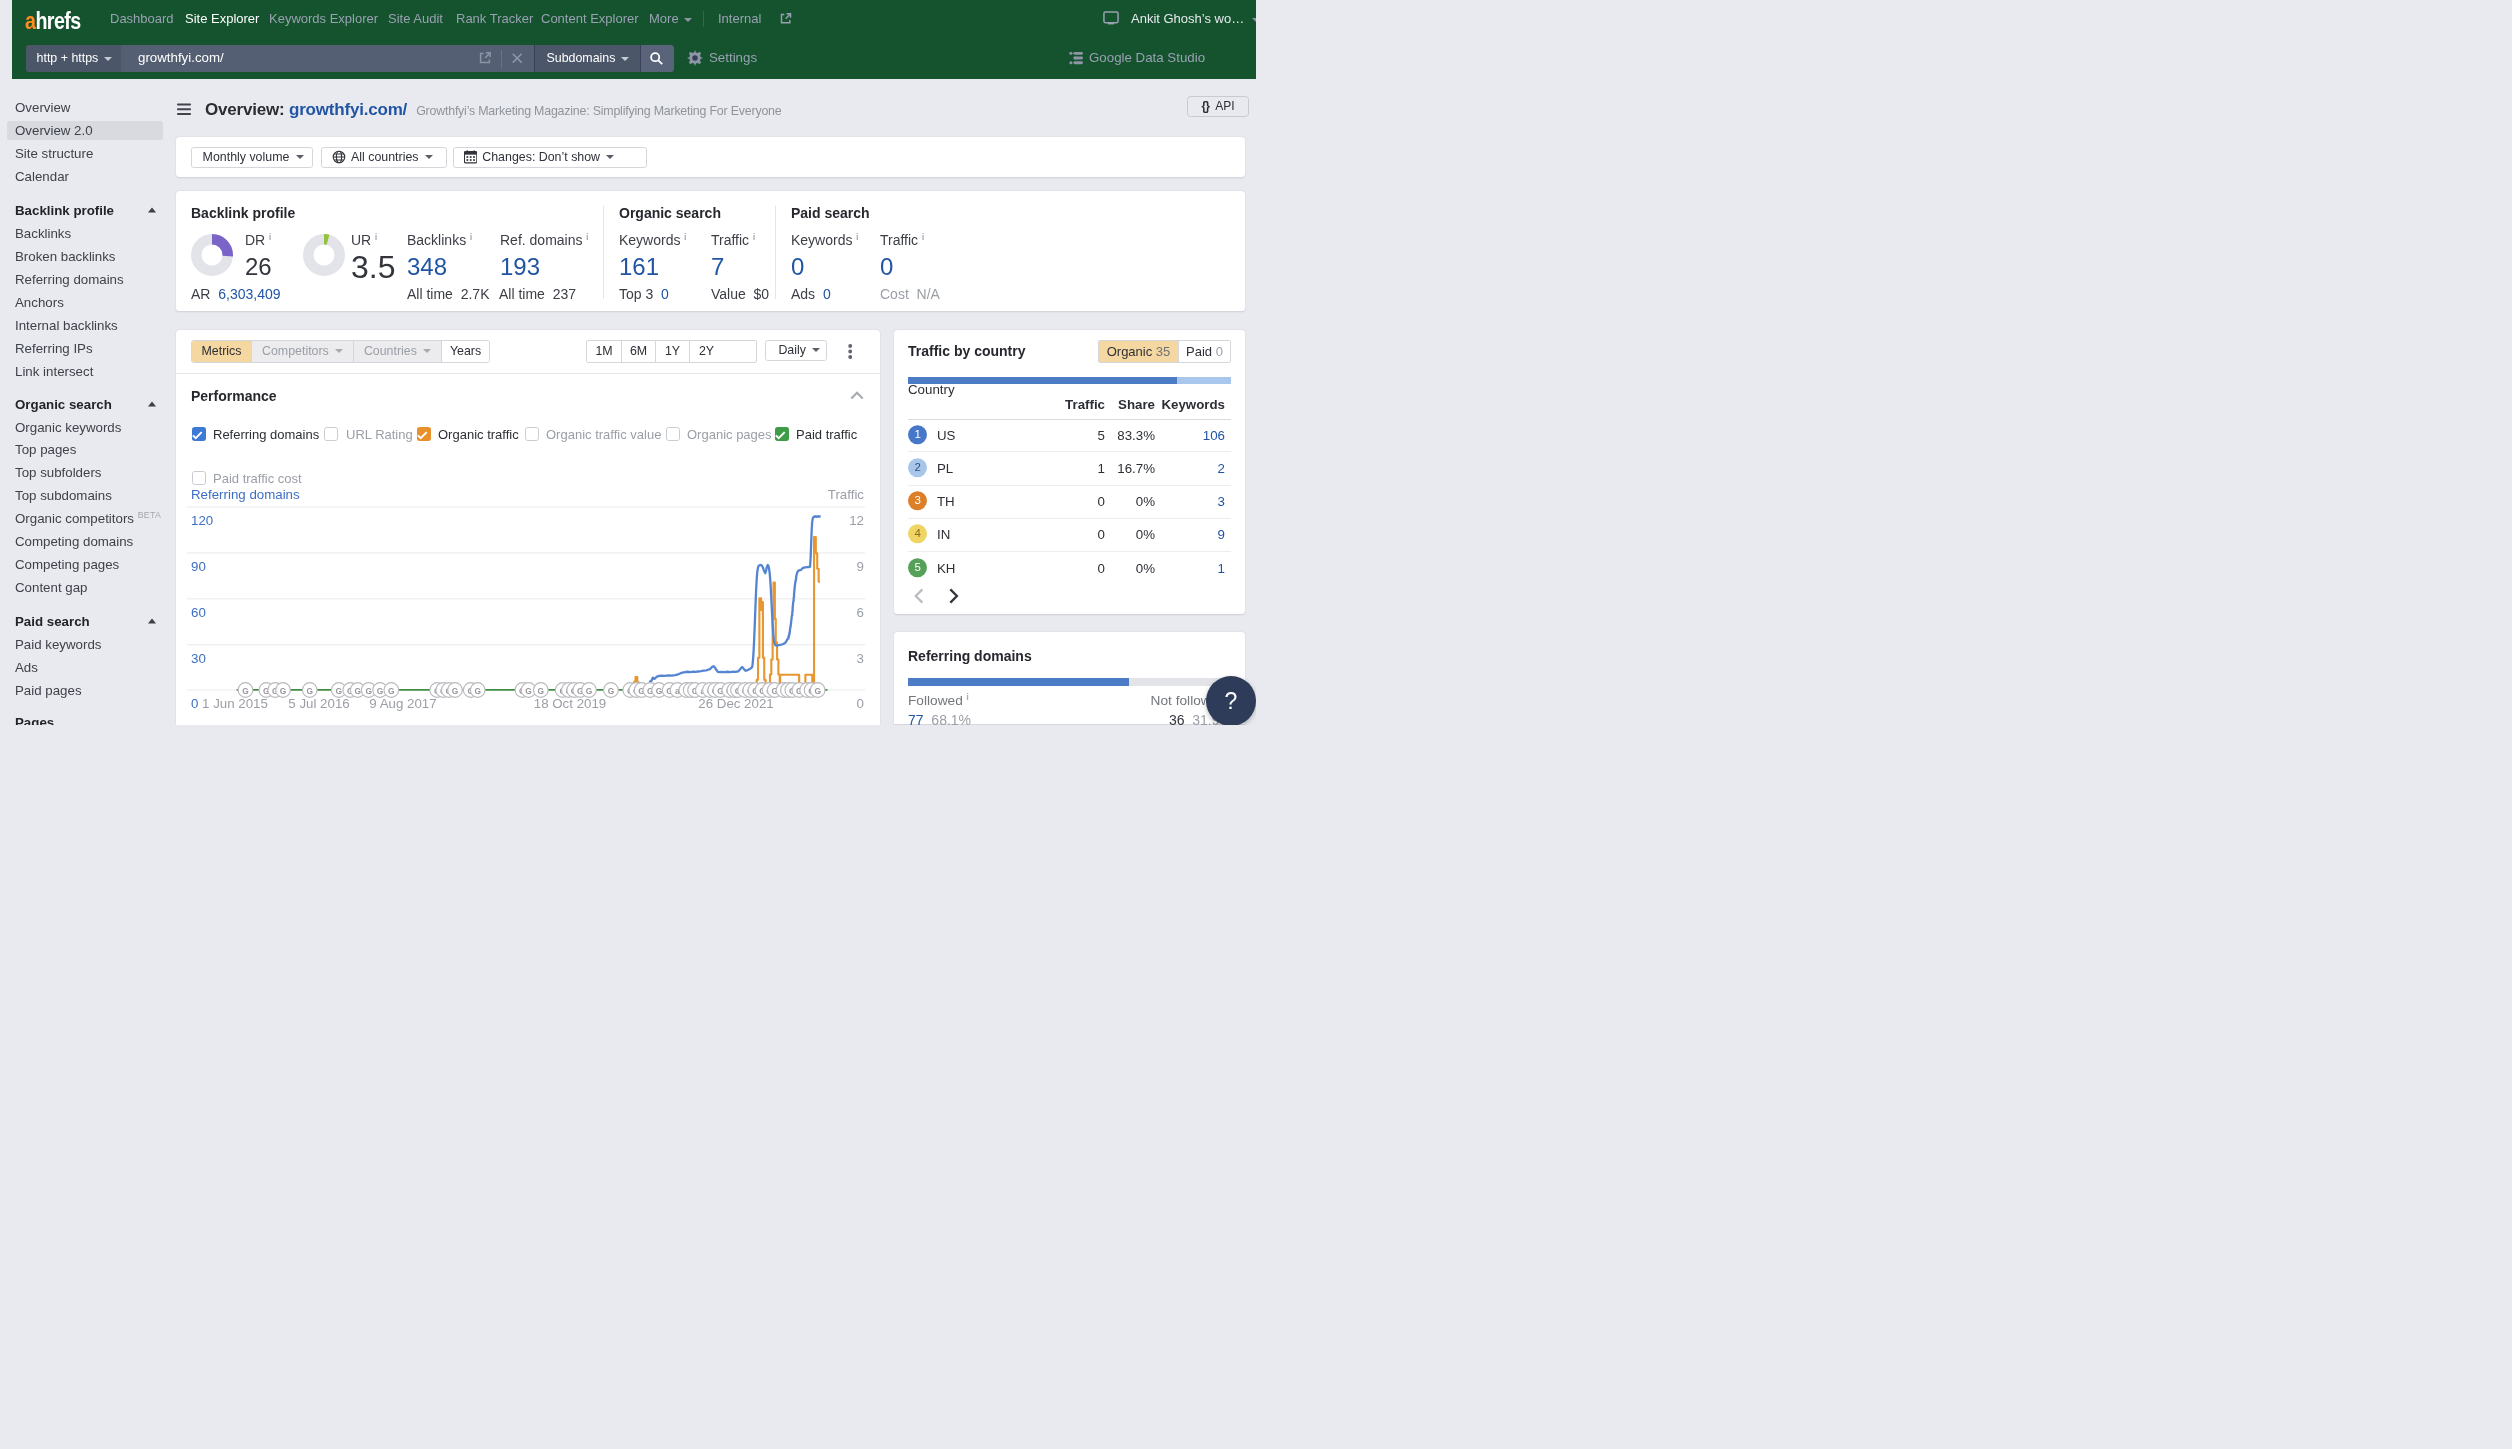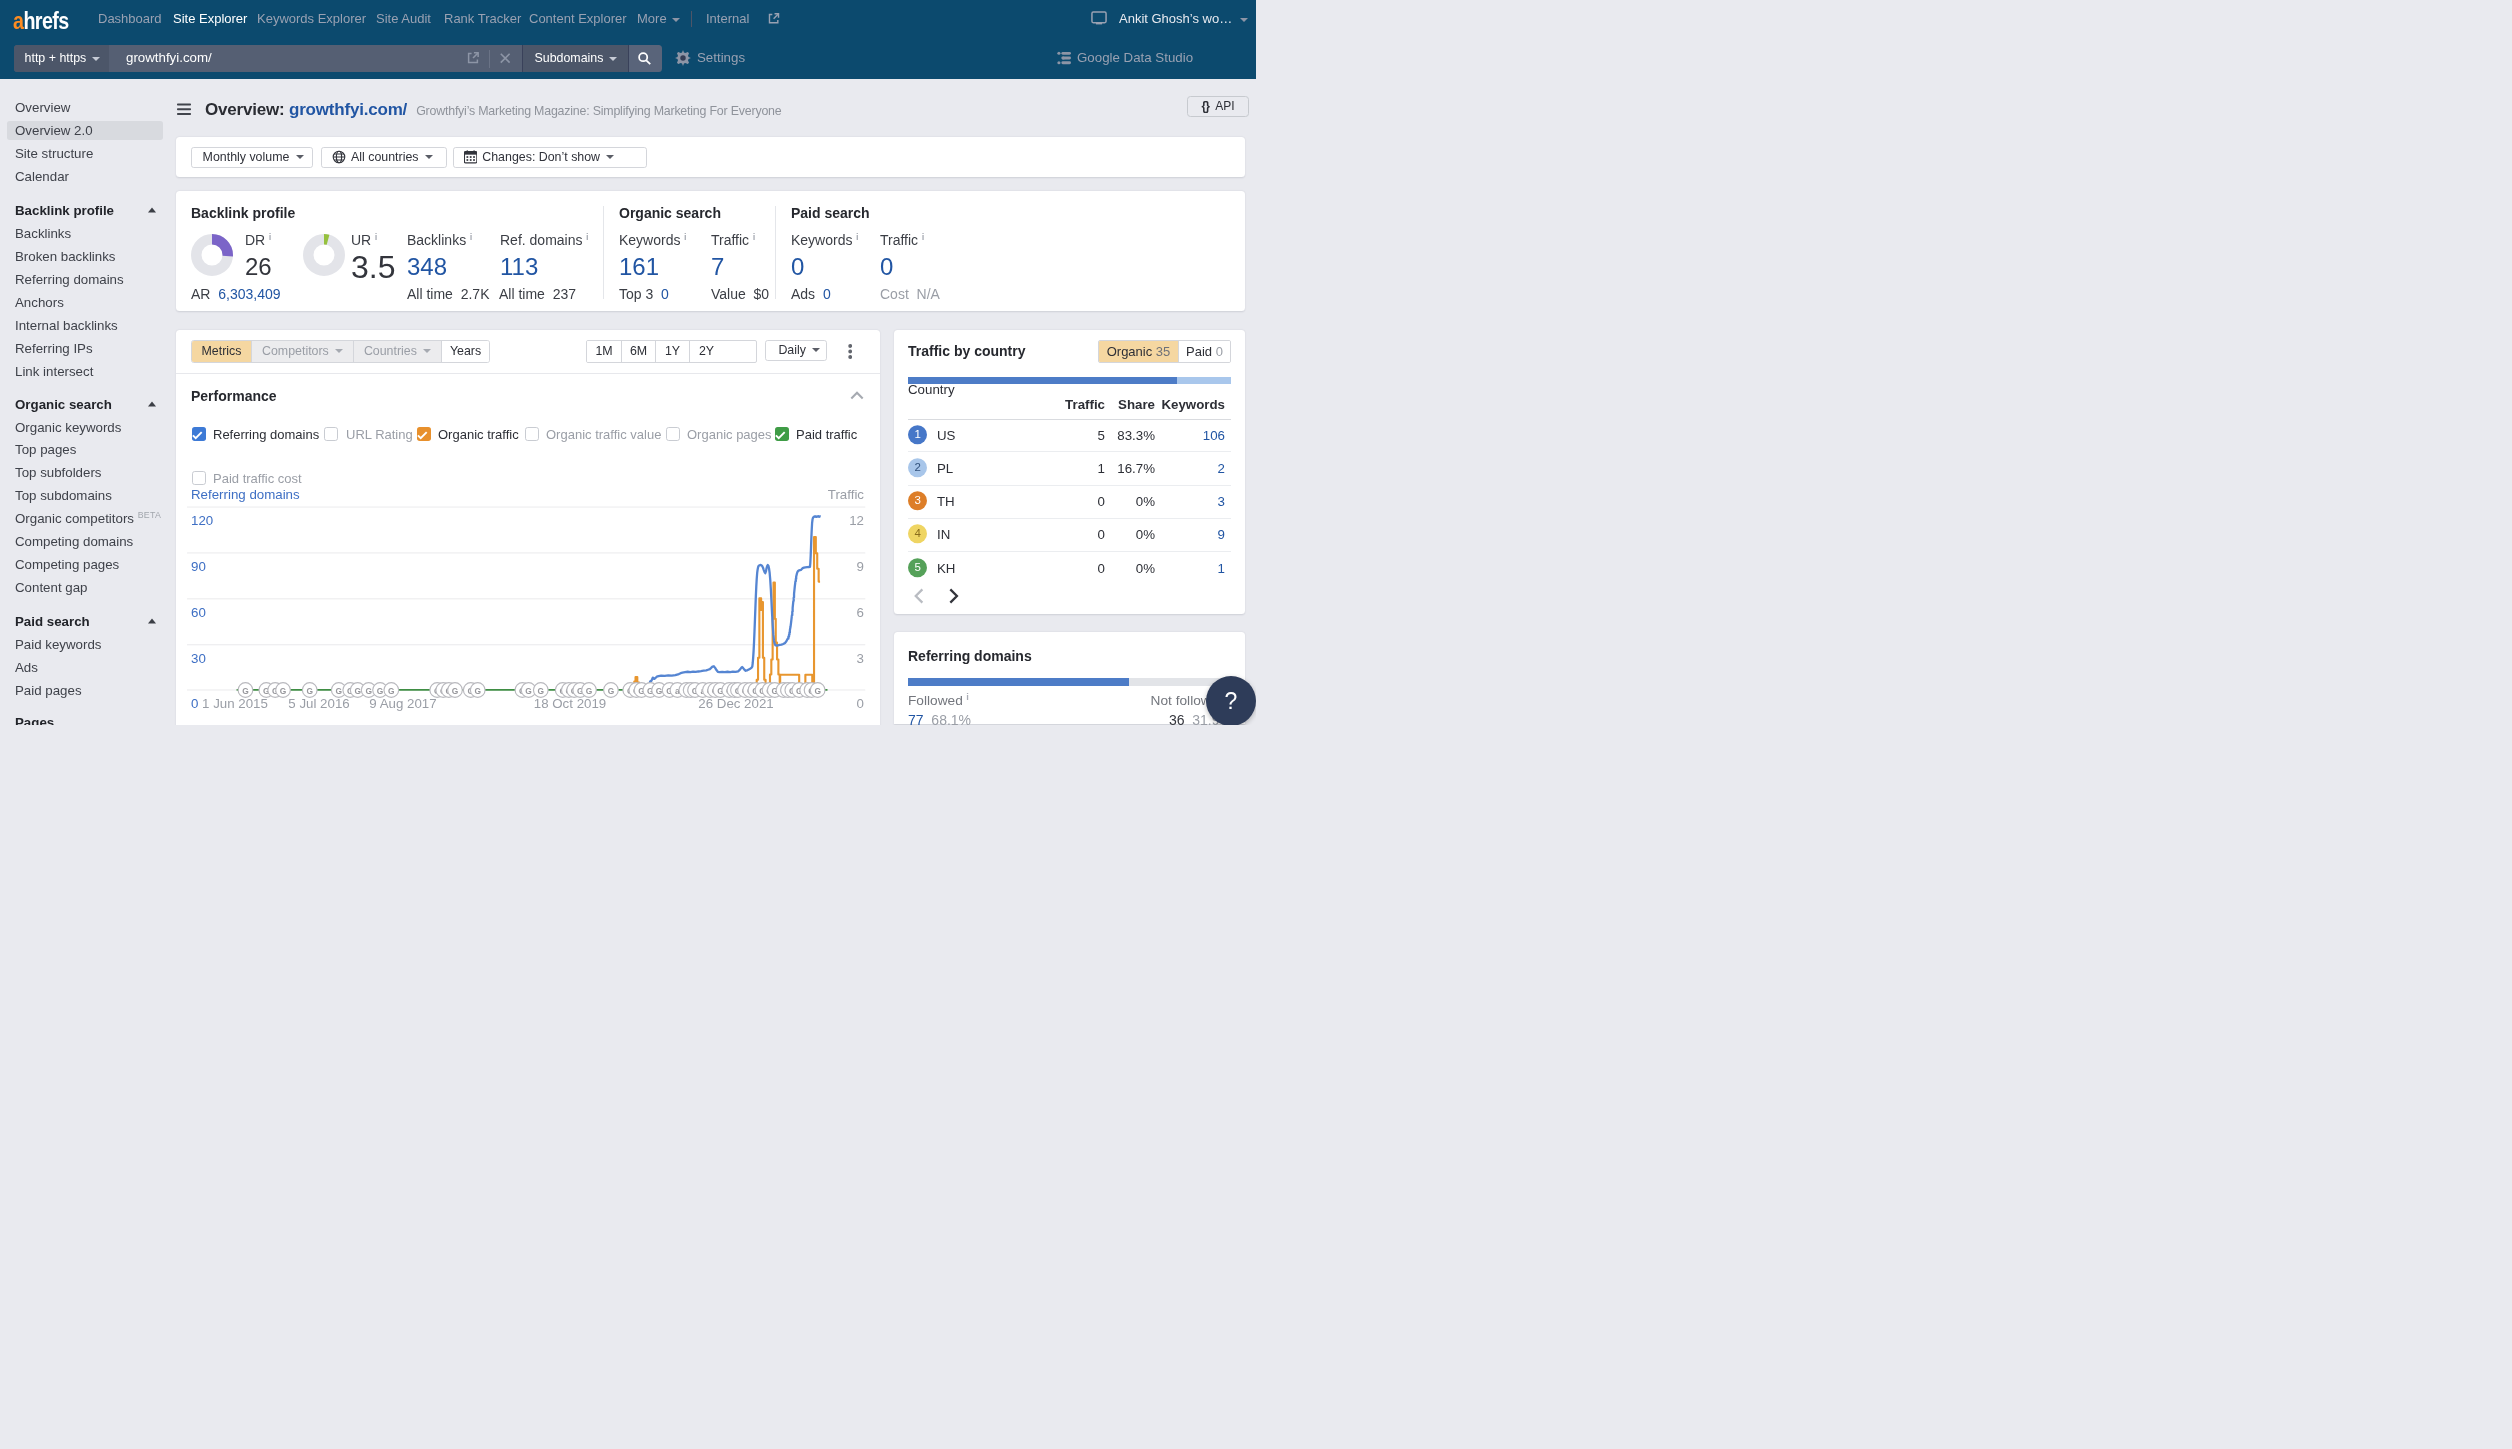--- a/index.html
+++ b/index.html
@@ -1,20 +1,20 @@
 <!DOCTYPE html>
 <html style="font-size:14px"><head>
 <meta charset="utf-8">
 <style>
   * { margin:0; padding:0; box-sizing:border-box; }
   html,body { width:1256px; height:725px; overflow:hidden; }
   body { font-family:"Liberation Sans", sans-serif; background:#e9eaef; position:relative; }
   .abs { position:absolute; }
   .card { position:absolute; background:#fff; border-radius:3.5px; box-shadow:0 0.9px 1.8px rgba(24,33,51,.13); }
-  #hdr { position:absolute; left:0; top:0; width:1256px; height:79px; background:#0c4a6e; }
+  #hdr { position:absolute; left:12px; top:0; width:1256px; height:79px; background:#14532d; }
   .nav { position:absolute; top:0; height:37px; line-height:37px; font-size:13px; color:#99a1b2; white-space:nowrap; }
   .caret { display:inline-block; width:0; height:0; border-left:4px solid transparent; border-right:4px solid transparent; border-top:4.4px solid #8d95a6; vertical-align:middle; margin-left:5.3px; }
   .si { position:absolute; left:15px; font-size:13.3px; color:#3f424a; white-space:nowrap; transform:translateY(-50%); }
   .sh { font-weight:bold; color:#22242a; }
   .sarr { position:absolute; left:148px; width:0; height:0; border-left:4.9px solid transparent; border-right:4.9px solid transparent; border-bottom:5.7px solid #3c3f46; transform:translateY(-50%); }
   .btn { position:absolute; background:#fff; border:0.9px solid #d4d6db; border-radius:2.7px; font-size:12.4px; color:#30323a; }
   .ic-caret { display:inline-block; width:0; height:0; border-left:4px solid transparent; border-right:4px solid transparent; border-top:4.4px solid #5a5d66; vertical-align:1.8px; margin-left:6.2px; }
   .hdr16 { position:absolute; font-size:14px; font-weight:bold; color:#26282e; transform:translateY(-50%); white-space:nowrap; }
   .lbl16 { position:absolute; font-size:14px; color:#3b3e45; transform:translateY(-50%); white-space:nowrap; }
   .num28 { position:absolute; font-size:24px; color:#2155a3; transform:translateY(-50%); white-space:nowrap; }
@@ -155,21 +155,21 @@
   </svg>
 <div class="lbl16" style="left:245px;top:240px;">DR<span class="sup-i">i</span></div>
 <div style="position:absolute;left:245px;top:267px;transform:translateY(-50%);font-size:24px;color:#33353c;">26</div>
 <div class="lbl16" style="left:191px;top:294px;">AR&nbsp; <a style="color:#2155a3;text-decoration:none;">6,303,409</a></div>
 <div class="lbl16" style="left:351px;top:240px;">UR<span class="sup-i">i</span></div>
 <div style="position:absolute;left:351px;top:267px;transform:translateY(-50%);font-size:32px;color:#33353c;">3.5</div>
 <div class="lbl16" style="left:407px;top:240px;">Backlinks<span class="sup-i">i</span></div>
 <div class="num28" style="left:407px;top:267px;">348</div>
 <div class="lbl16" style="left:407px;top:294px;">All time&nbsp; 2.7K</div>
 <div class="lbl16" style="left:500px;top:240px;">Ref. domains<span class="sup-i">i</span></div>
-<div class="num28" style="left:500px;top:267px;">113</div>
+<div class="num28" style="left:500px;top:267px;">193</div>
 <div class="lbl16" style="left:499px;top:294px;">All time&nbsp; 237</div>
 <div style="position:absolute;left:603px;top:206px;width:0.9px;height:93px;background:#e4e6ea;"></div>
 <div class="hdr16" style="left:619px;top:213px;">Organic search</div>
 <div class="lbl16" style="left:619px;top:240px;">Keywords<span class="sup-i">i</span></div>
 <div class="num28" style="left:619px;top:267px;">161</div>
 <div class="lbl16" style="left:619px;top:294px;">Top 3&nbsp; <a style="color:#2155a3;">0</a></div>
 <div class="lbl16" style="left:711px;top:240px;">Traffic<span class="sup-i">i</span></div>
 <div class="num28" style="left:711px;top:267px;">7</div>
 <div class="lbl16" style="left:711px;top:294px;">Value&nbsp; $0</div>
 <div style="position:absolute;left:775px;top:206px;width:0.9px;height:93px;background:#e4e6ea;"></div>

